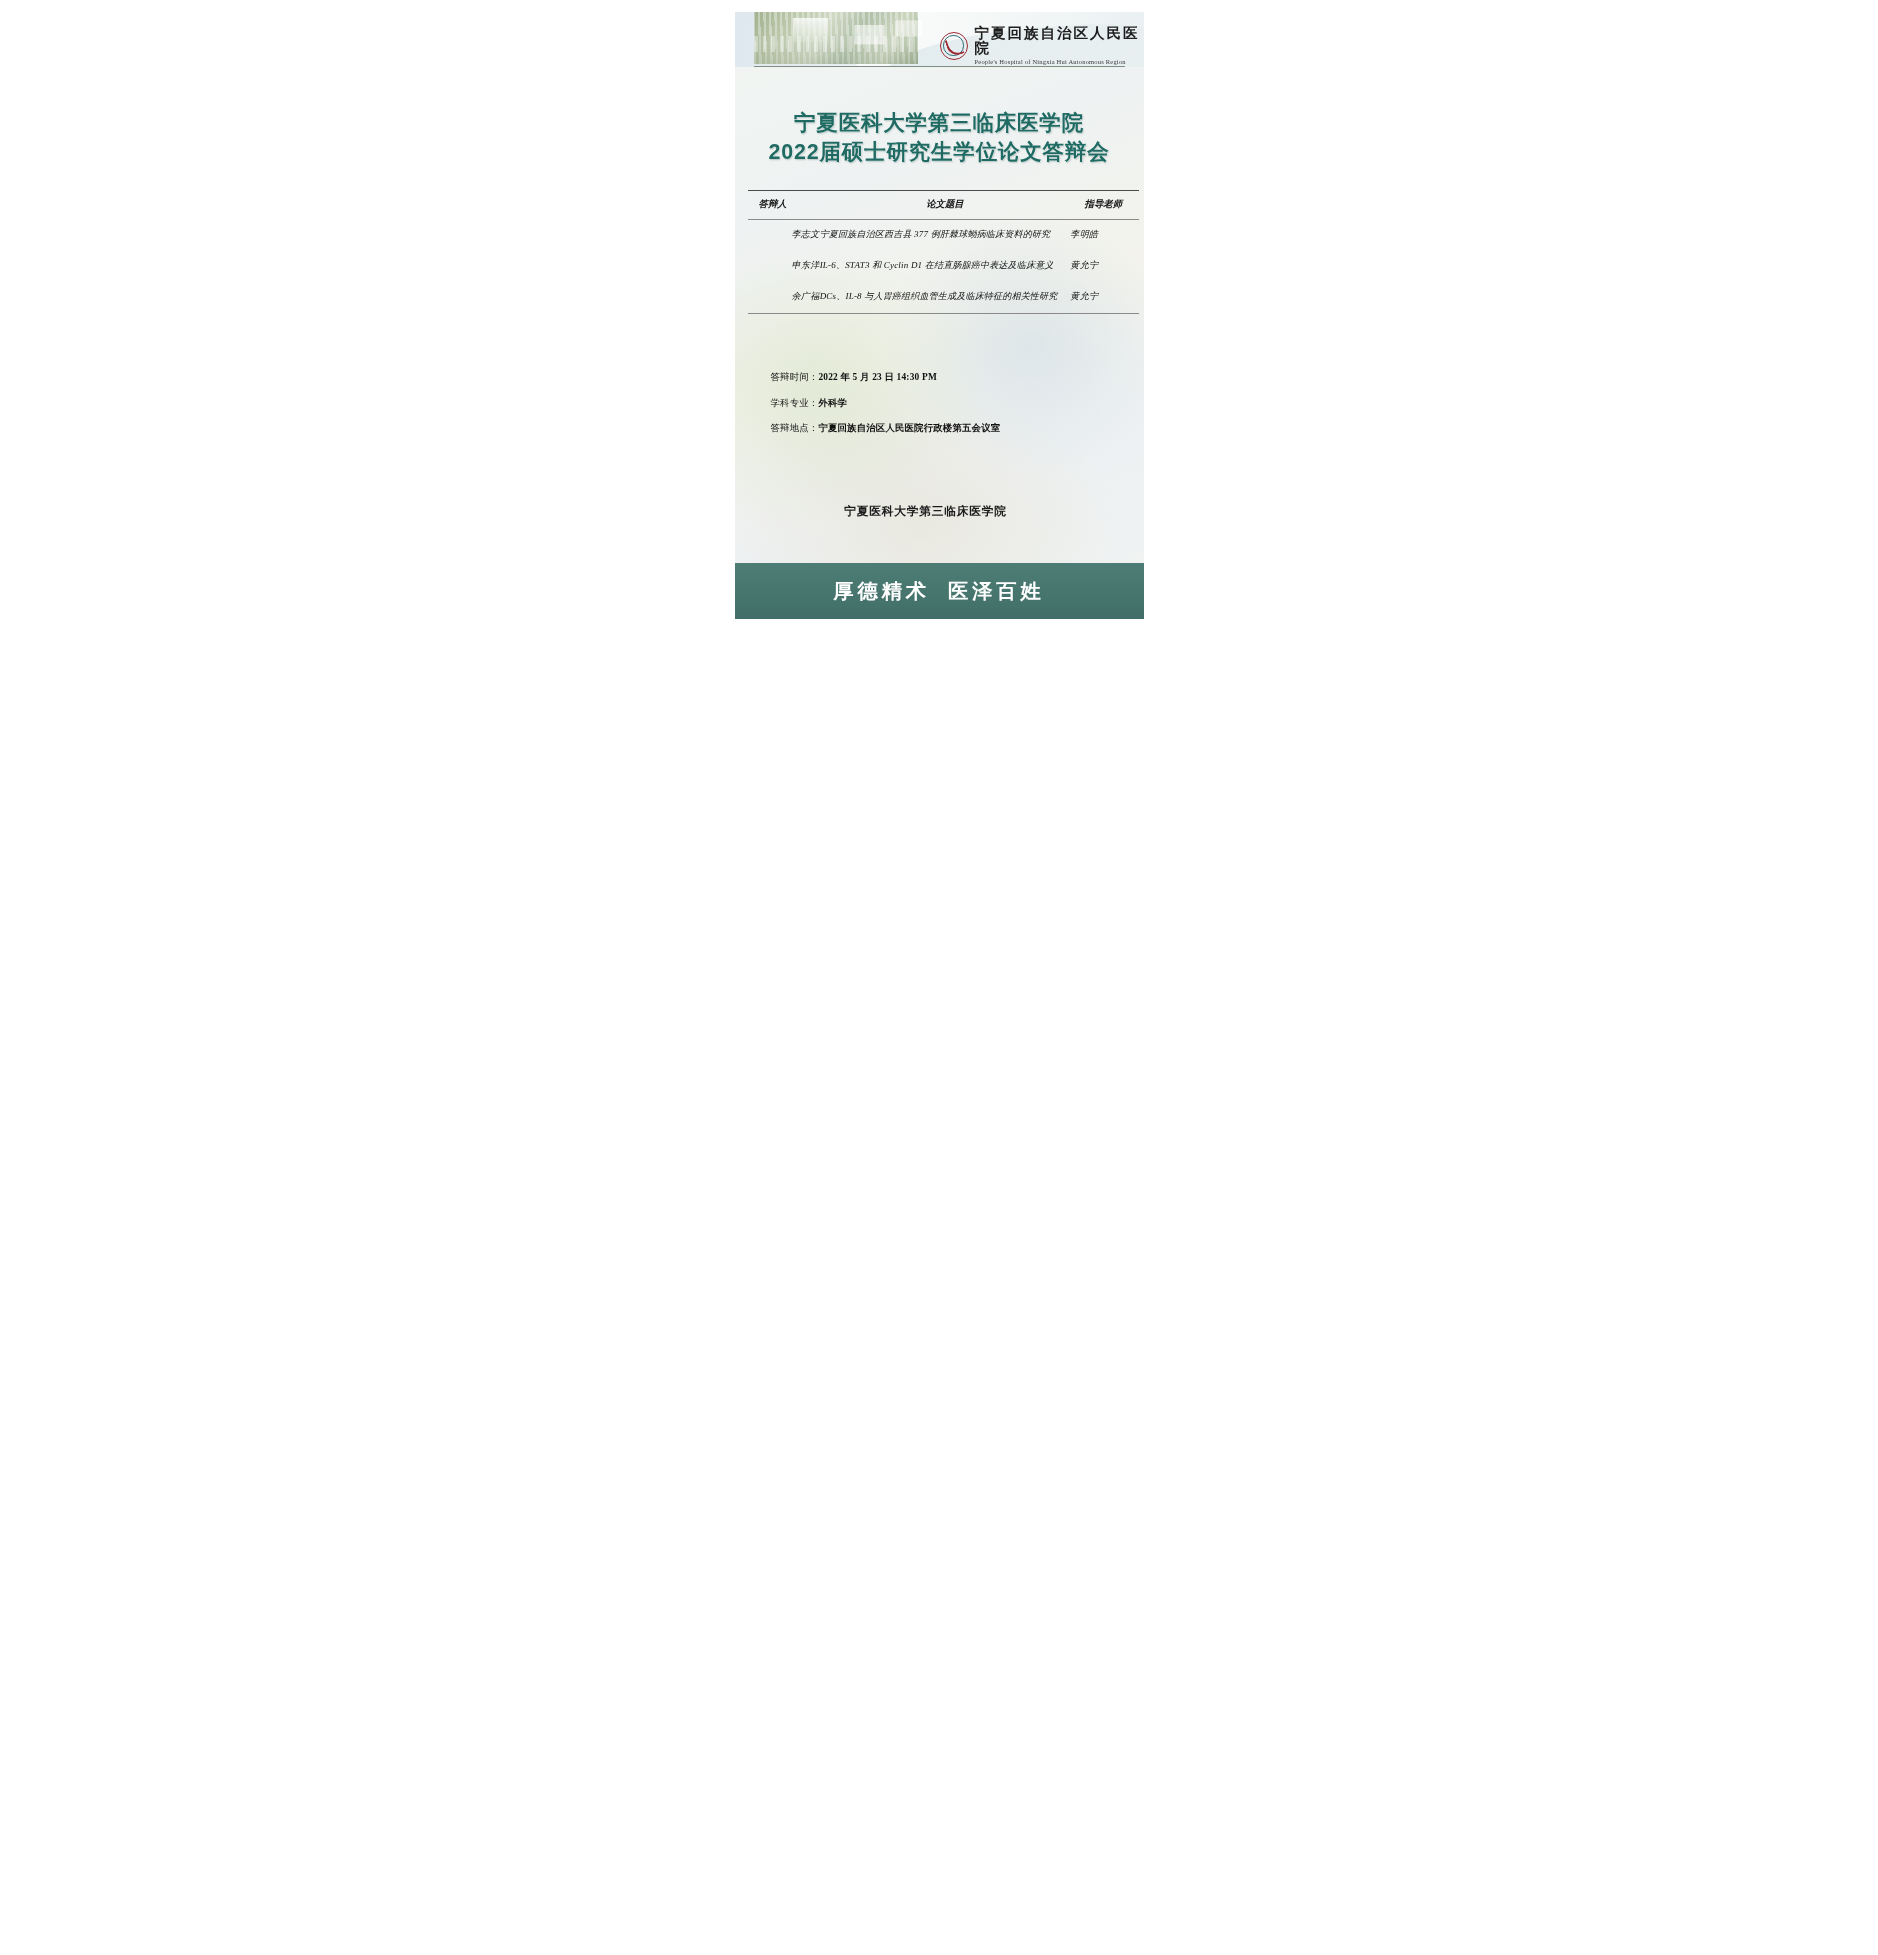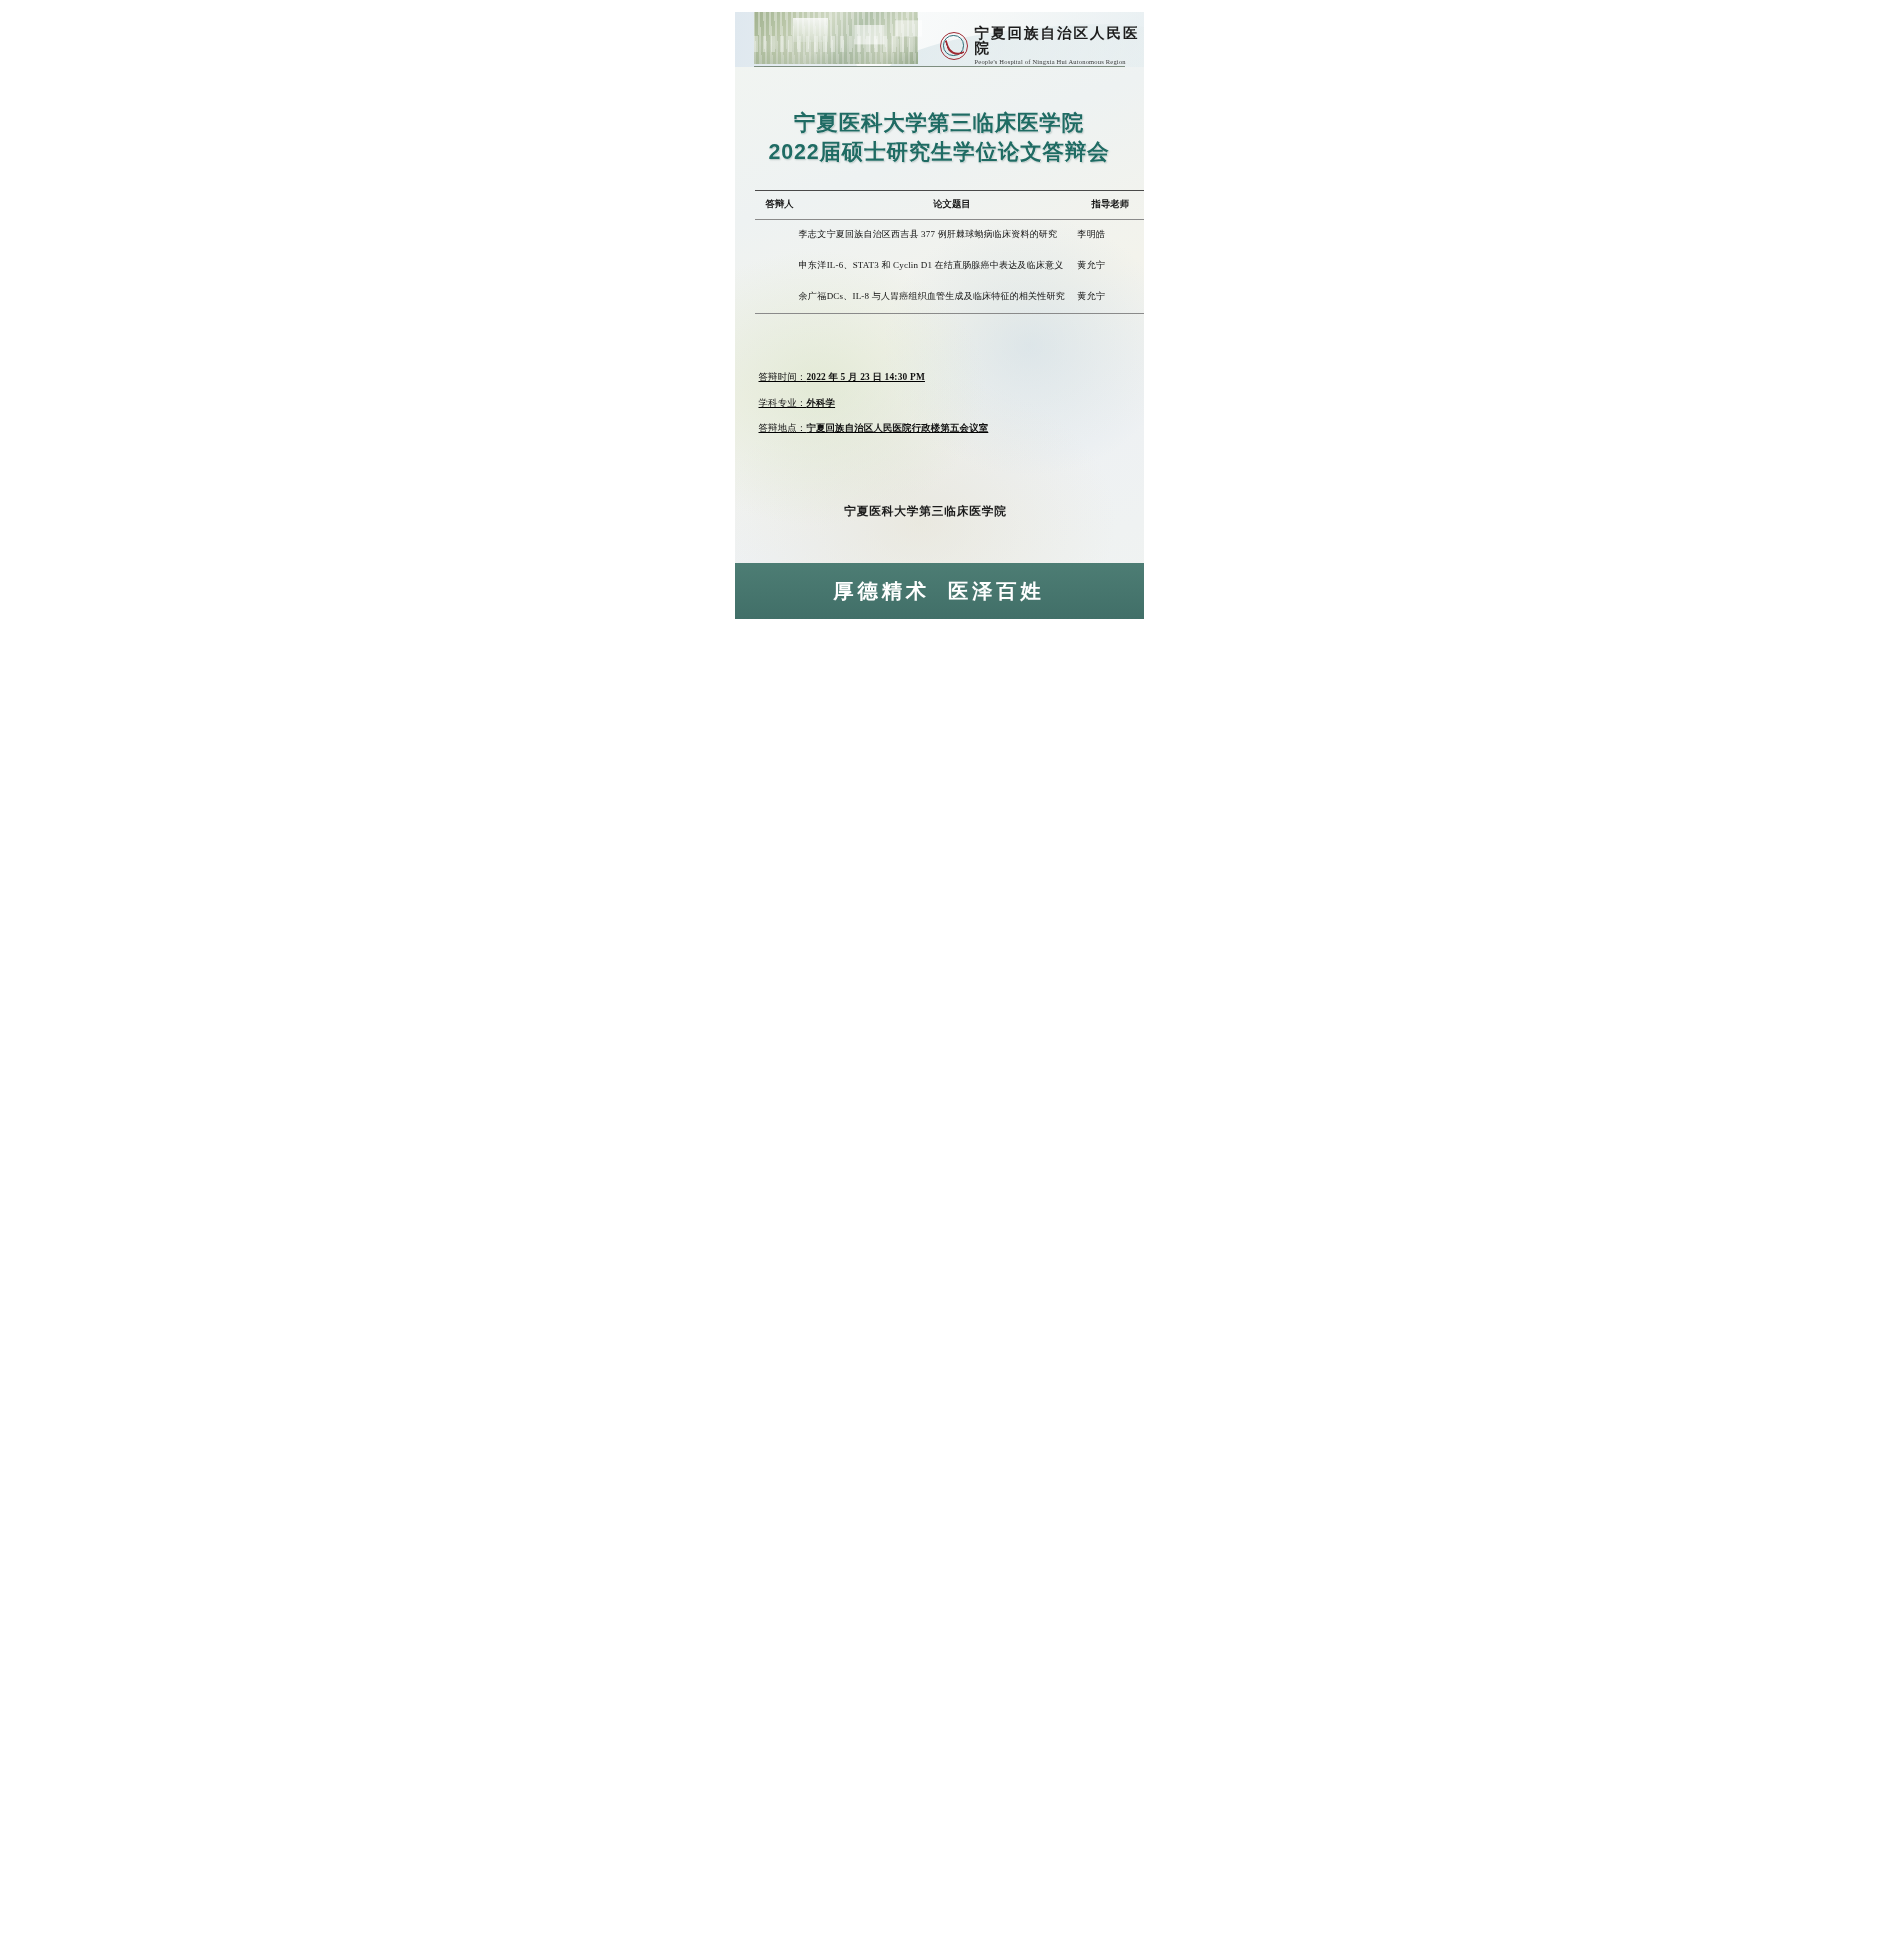--- a/index.html
+++ b/index.html
@@ -140,22 +140,23 @@
     color: #1f6b63;
     line-height: 1.34;
     text-shadow:
       0.4px 0.4px 0 rgba(255,255,255,0.9),
       0.8px 1.2px 1.6px rgba(60,90,85,0.30);
   }
 
   
   .table-zone {
     position: absolute;
-    left: 20px; top: 178px;
+    left: 13px; top: 178px;
     width: 391px;
+    font-style: italic;
   }
   .hr-thick { height: 1.2px; background: #4a4a4a; }
   .hr-thin  { height: 0.6px; background: #8a8a8a; }
 
   table.agenda {
     width: 391px;
     border-collapse: collapse;
     table-layout: fixed;
   }
   table.agenda col.c1 { width: 72px; }
@@ -180,23 +181,22 @@
     padding: 8.6px 0 9.4px 0;
     vertical-align: middle;
   }
   table.agenda td.name  { text-align: right; padding-left: 11px; letter-spacing: 0.4px; }
   table.agenda td.title { text-align: left; letter-spacing: 0.2px; }
   table.agenda td.tutor { text-align: left; padding-right: 2.3px; letter-spacing: 0.4px; }
 
   
   .details {
     position: absolute;
-    left: 24px; top: 359px;
+    left: 36px; top: 359px;
     width: 336px;
-    text-decoration: underline;
   }
   .detail-row {
     font-family: "Liberation Serif", serif;
     font-size: 9.4px;
     color: #111111;
     margin-bottom: 12.5px;
     letter-spacing: 0.2px;
   }
   .detail-row .val { font-weight: 700; }
 

